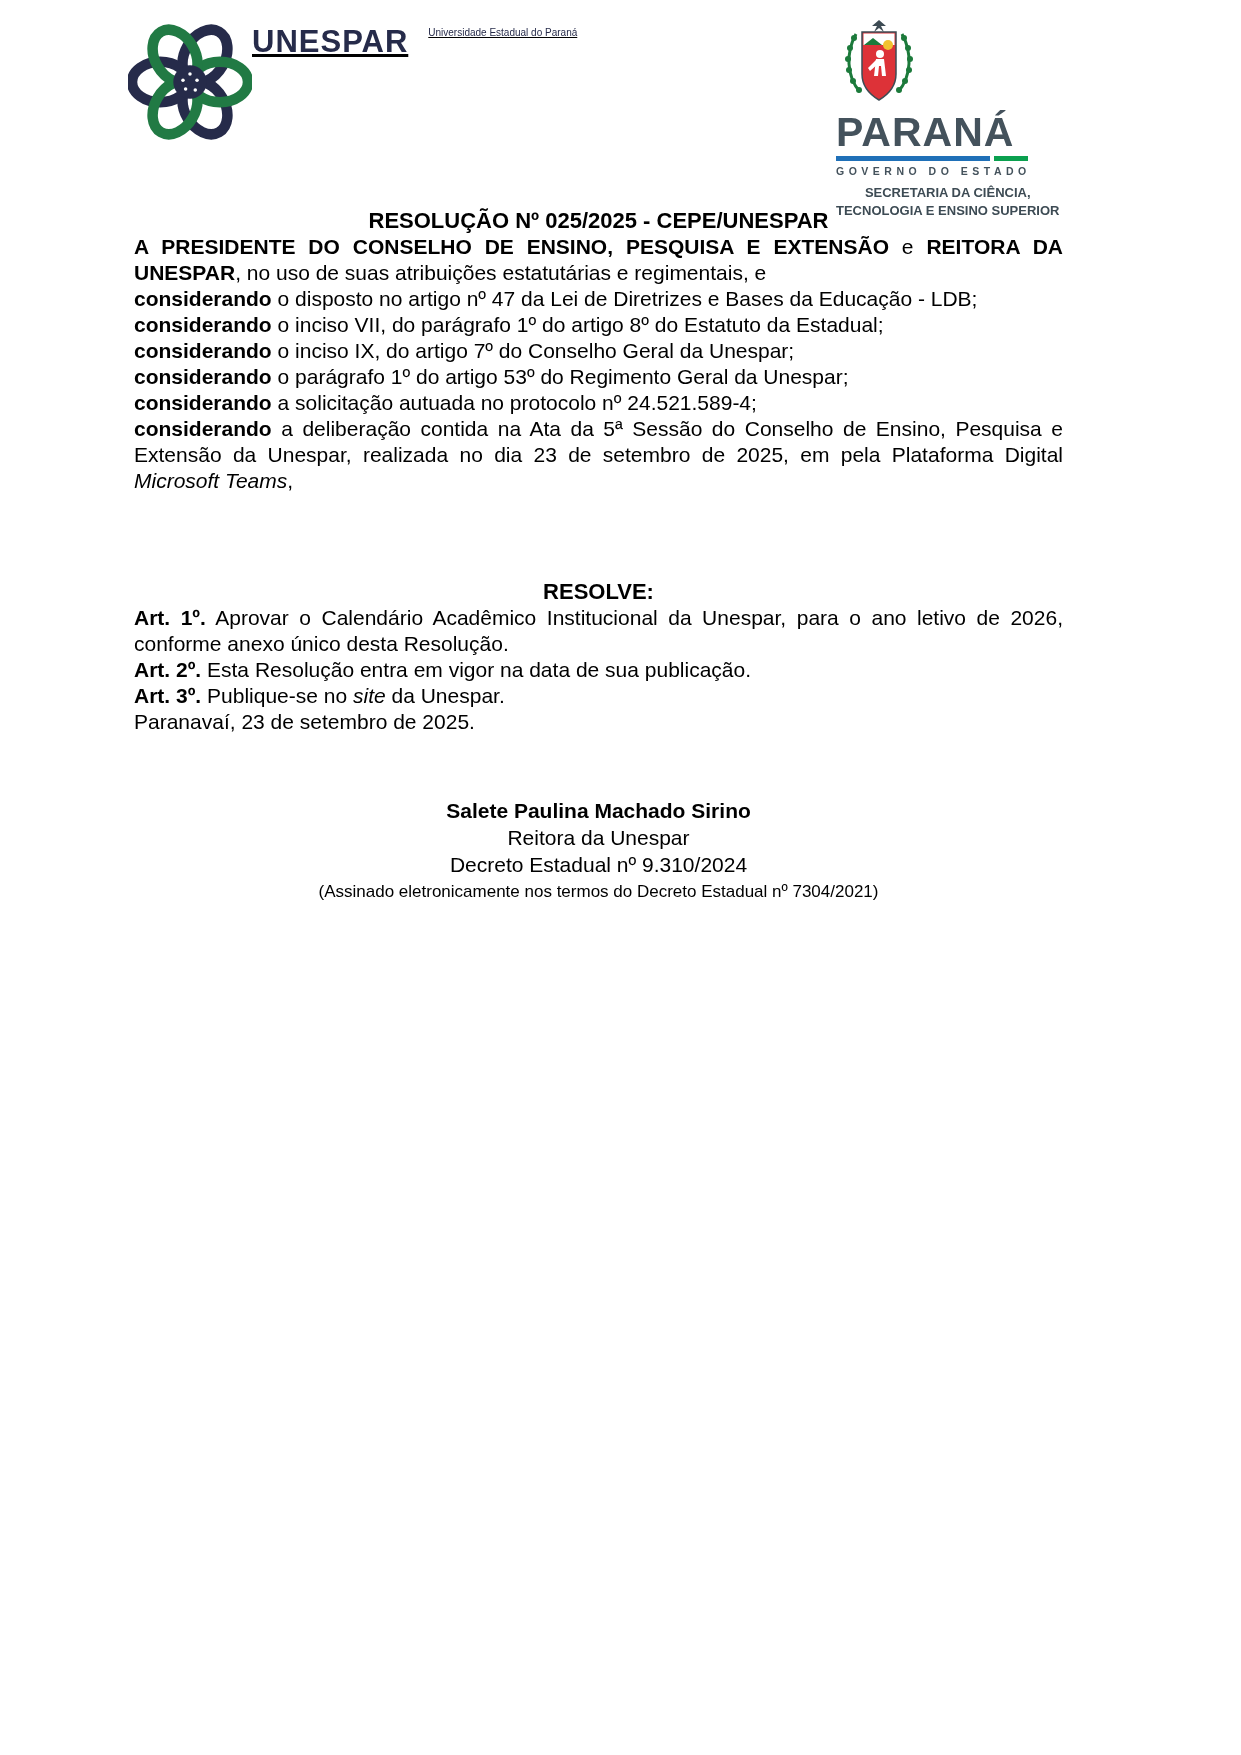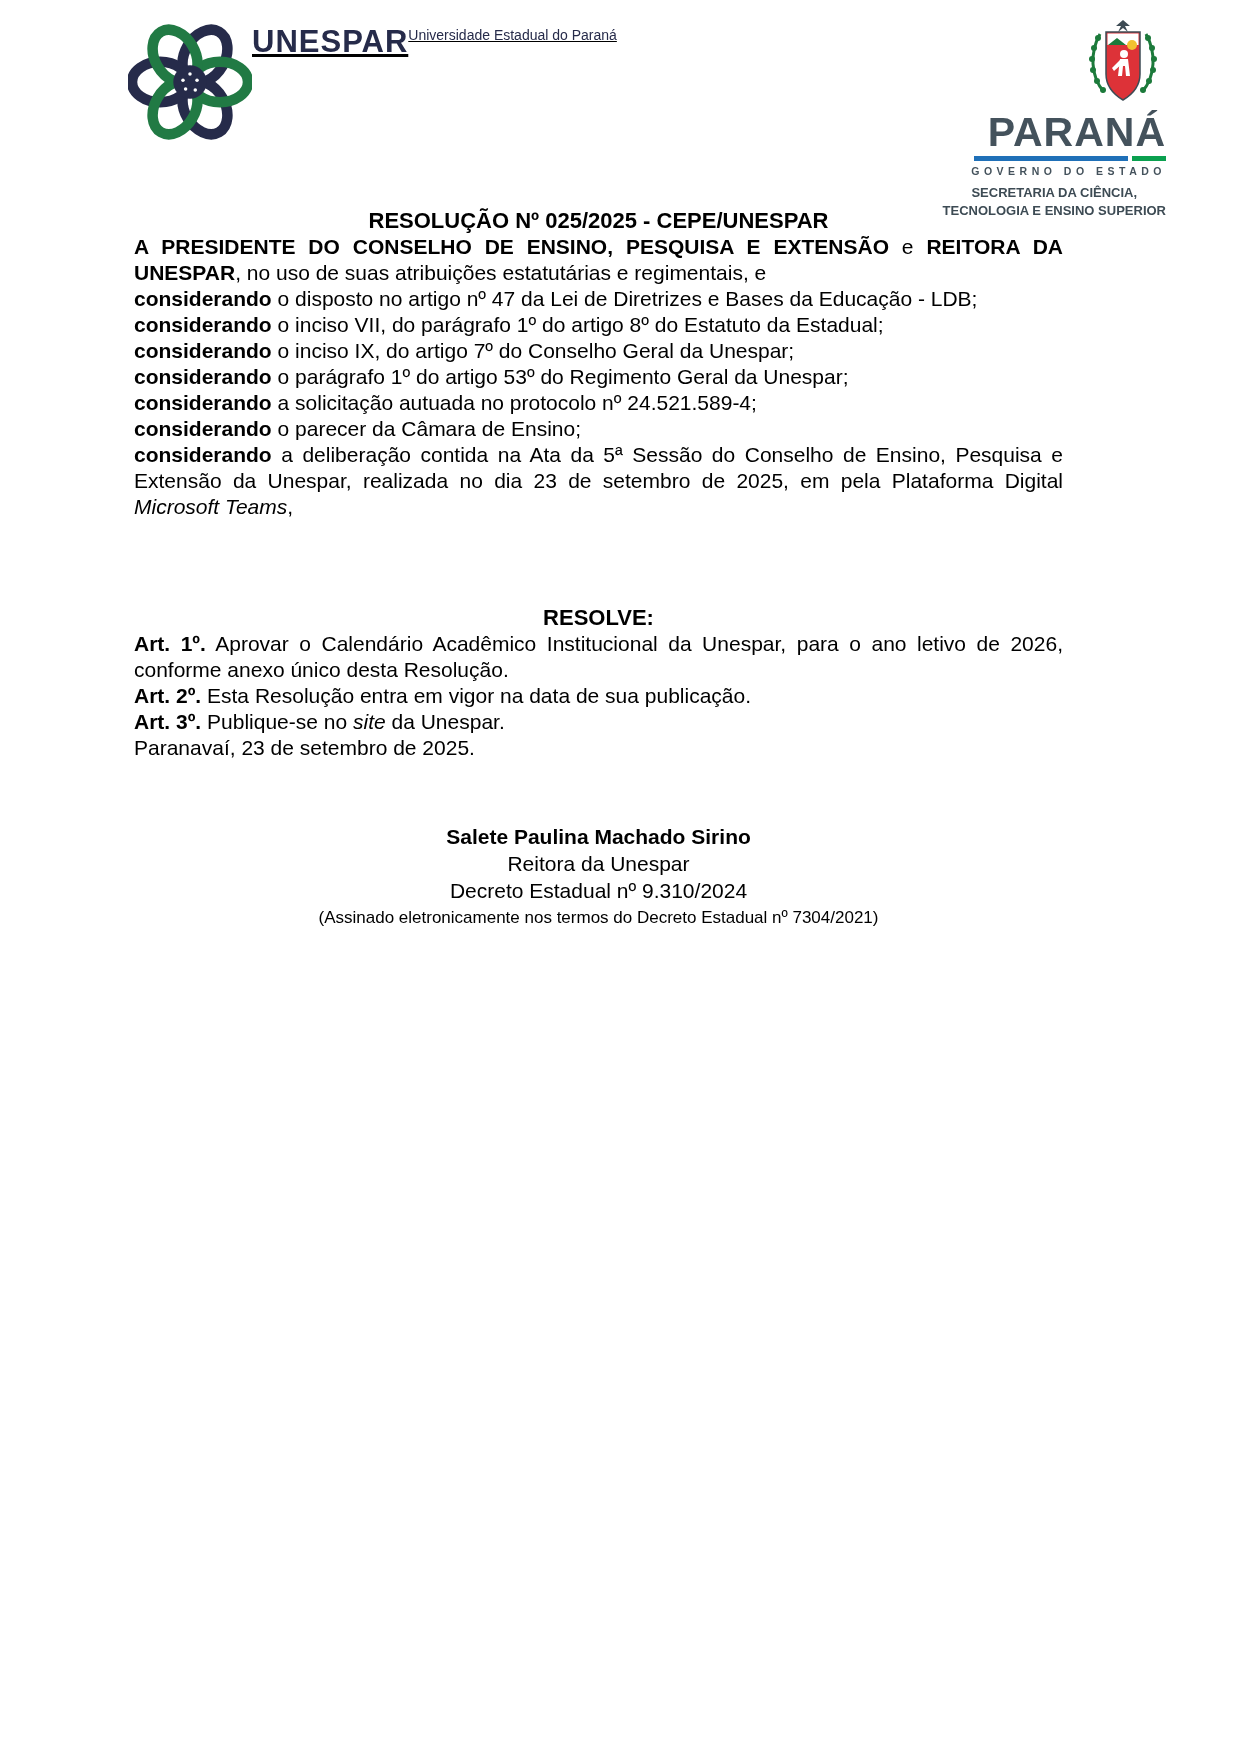--- a/index.html
+++ b/index.html
@@ -18,25 +18,25 @@
   .unespar-logo{
     position:absolute;left:128px;top:24px;width:160px;
     display:flex;flex-direction:row;align-items:flex-start;text-decoration:underline;
   }
   .unespar-logo svg{display:block;}
   .unespar-word{
     font-weight:bold;font-size:31px;letter-spacing:1px;
     color:#262b4a;line-height:1;margin-top:2px;
   }
   .unespar-sub{
-    font-size:14px;color:#262b4a;margin-top:3px;white-space:nowrap;
+    font-size:10px;color:#262b4a;margin-top:3px;white-space:nowrap;margin-left:20px;
   }
   .parana-logo{
     position:absolute;right:75px;top:18px;width:330px;
-    display:flex;flex-direction:column;align-items:flex-end;
+    display:flex;flex-direction:column;align-items:flex-start;
   }
   .parana-word{
     font-weight:bold;font-size:41px;line-height:1;
     color:#44525c;letter-spacing:1px;margin-top:2px;
   }
   .parana-rule{
     width:192px;height:5px;margin-top:3px;display:flex;
   }
   .parana-rule .blue{flex:1;}
   .parana-rule .gap{width:4px;background:#ffffff;}
@@ -173,21 +173,20 @@
     <p class="block mt-c1"><span class="b">considerando</span><span> o disposto no artigo nº 47 da Lei de Diretrizes e Bases da Educação - LDB;</span></p>
 
     <p class="block mt-c"><span class="b">considerando</span><span> o inciso VII, do parágrafo 1º do artigo 8º do Estatuto da Estadual;</span></p>
 
     <p class="block mt-c"><span class="b">considerando</span><span> o inciso IX, do artigo 7º do Conselho Geral da Unespar;</span></p>
 
     <p class="block mt-c"><span class="b">considerando</span><span> o parágrafo 1º do artigo 53º do Regimento Geral da Unespar;</span></p>
 
     <p class="block mt-c"><span class="b">considerando</span><span> a solicitação autuada no protocolo nº 24.521.589-4;</span></p>
 
-    <p class="block mt-c"><span class="b">considerando</span><span> o parecer da Câmara de Ensino;</span></p>
 
     <p class="block mt-c"><span class="b">considerando</span><span> a deliberação contida na Ata da 5ª Sessão do Conselho de Ensino, Pesquisa e Extensão da Unespar, realizada no dia 23 de setembro de 2025, em pela Plataforma Digital </span><span class="i">Microsoft Teams</span><span>,</span></p>
 
     <div class="resolve">RESOLVE:</div>
 
     <p class="block mt-a1"><span class="b">Art. 1º.</span><span> Aprovar o Calendário Acadêmico Institucional da Unespar, para o ano letivo de 2026, conforme anexo único desta Resolução.</span></p>
 
     <p class="block mt-a"><span class="b">Art. 2º.</span><span> Esta Resolução entra em vigor na data de sua publicação.</span></p>
 
     <p class="block mt-a"><span class="b">Art. 3º.</span><span> Publique-se no </span><span class="i">site</span><span> da Unespar.</span></p>

